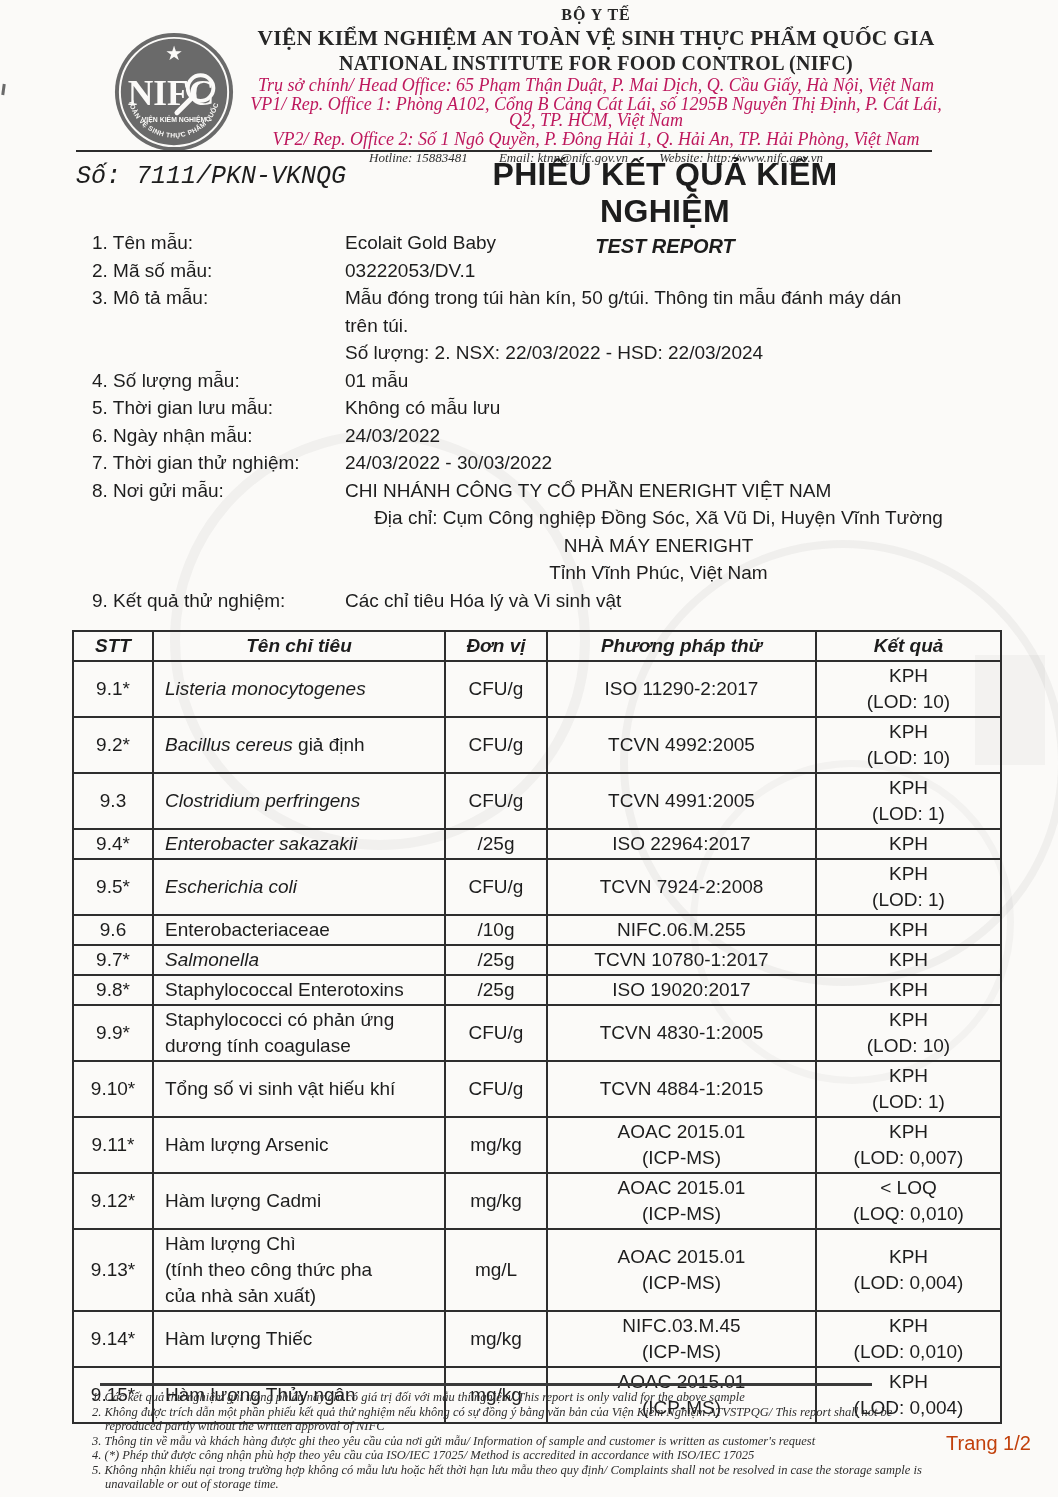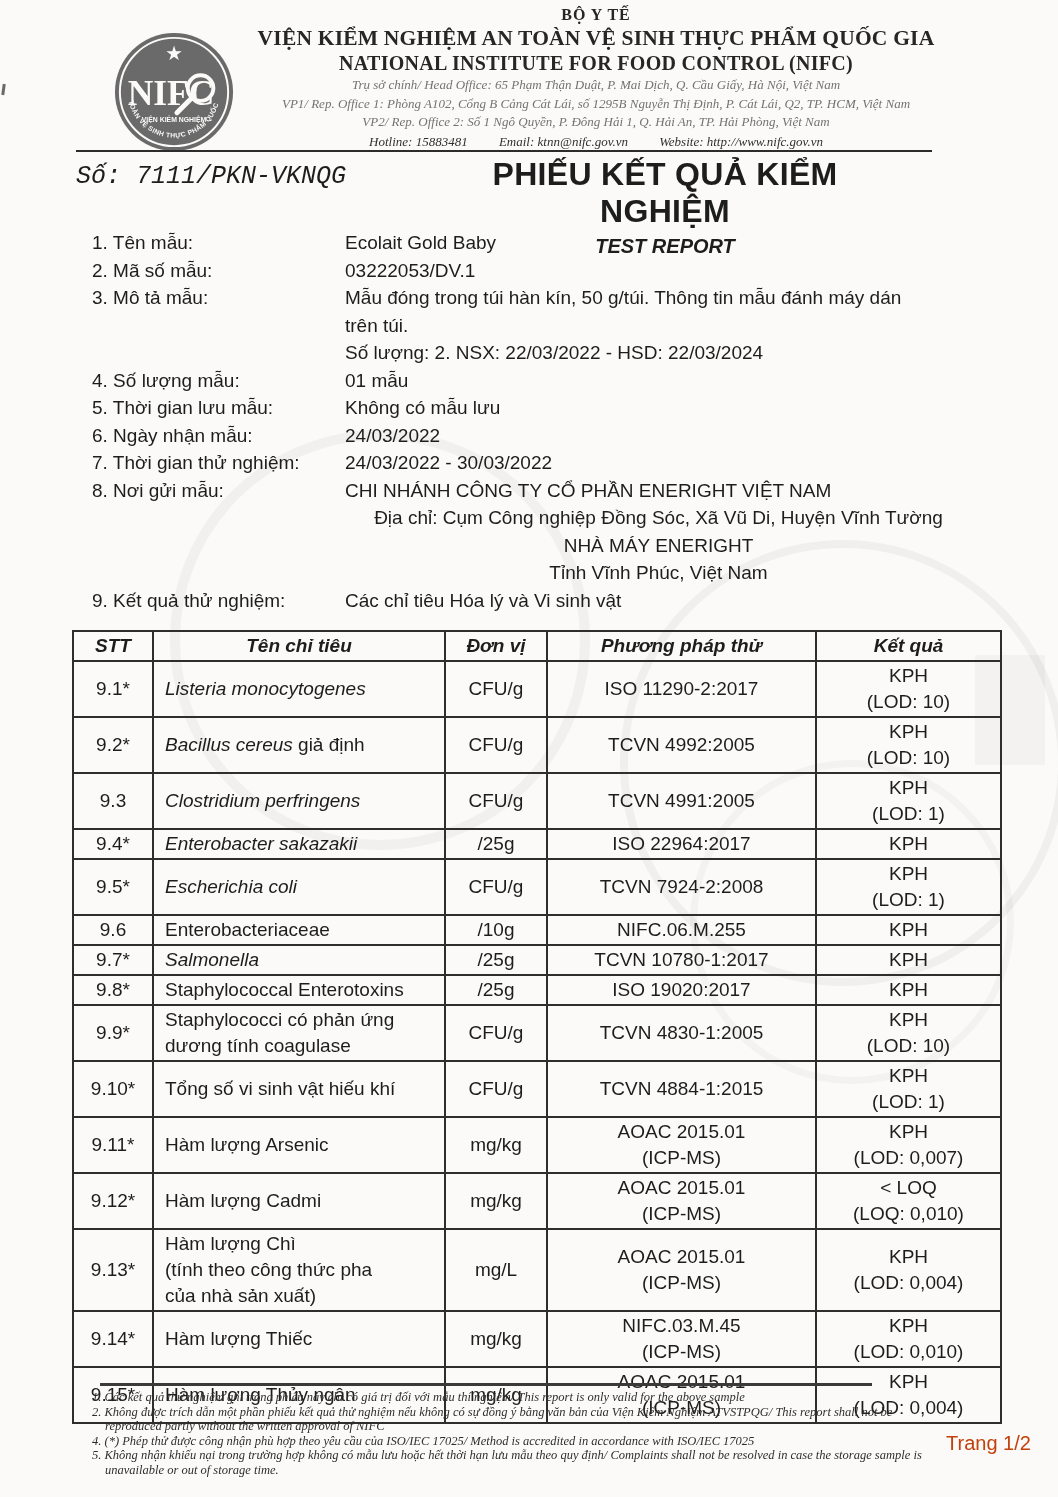--- a/index.html
+++ b/index.html
@@ -15,21 +15,21 @@
   .wm4{position:absolute;left:975px;top:655px;width:70px;height:110px;background:rgba(100,100,100,0.05);pointer-events:none;}
   .artifact{position:absolute;left:2px;top:84px;width:3px;height:11px;background:#6a6a6a;transform:rotate(8deg);}
 
   
   .logo{position:absolute;left:112px;top:30px;width:124px;height:124px;}
   .head-center{position:absolute;left:240px;top:6px;width:712px;text-align:center;
                font-family:"Liberation Serif","DejaVu Serif",serif;color:#262626;}
   .ministry{font-weight:bold;font-size:16px;letter-spacing:1px;}
   .inst-vi{font-weight:bold;font-size:21.5px;margin-top:2px;letter-spacing:.2px;}
   .inst-en{font-weight:bold;font-size:20px;margin-top:1px;letter-spacing:.3px;}
-  .addr{font-style:italic;font-size:13px;line-height:16.5px;margin-top:2px;color:#737373;}
+  .addr{font-style:italic;font-size:18px;line-height:16.5px;margin-top:2px;color:#be185d;}
   .contact{font-style:italic;font-size:13px;margin-top:3px;color:#303030;}
   .contact span{margin:0 14px;}
   .rule{position:absolute;left:76px;top:150px;width:856px;border-top:2.5px solid #2c2c2c;}
 
   
   .doc-number{position:absolute;left:76px;top:162px;font-size:25px;font-style:italic;font-family:Liberation Mono, monospace;}
   .title-block{position:absolute;left:455px;top:156px;width:420px;text-align:center;}
   .title{font-size:32px;font-weight:bold;letter-spacing:.3px;}
   .subtitle{font-size:20px;font-weight:bold;font-style:italic;margin-top:5px;}
 
@@ -304,18 +304,19 @@
           <td class="c-result">KPH
 (LOD: 0,004)</td>
         </tr>
       </tbody>
   </table>
 
   <div class="foot-rule"></div>
   <ol class="notes">
       <li class="note">1. Các kết quả thử nghiệm ghi trong phiếu này chỉ có giá trị đối với mẫu thí nghiệm/ This report is only valid for the above sample</li>
       <li class="note">2. Không được trích dẫn một phần phiếu kết quả thử nghiệm nếu không có sự đồng ý bằng văn bản của Viện Kiểm Nghiệm ATVSTPQG/ This report shall not be reproduced partly without the written approval of NIFC</li>
+      <li class="note">3. Thông tin về mẫu và khách hàng được ghi theo yêu cầu của nơi gửi mẫu/ Information of sample and customer is written as customer's request</li>
       <li class="note">4. (*) Phép thử được công nhận phù hợp theo yêu cầu của ISO/IEC 17025/ Method is accredited in accordance with ISO/IEC 17025</li>
       <li class="note">5. Không nhận khiếu nại trong trường hợp không có mẫu lưu hoặc hết thời hạn lưu mẫu theo quy định/ Complaints shall not be resolved in case the storage sample is unavailable or out of storage time.</li>
     </ol>
   <div class="page-num">Trang 1/2</div>
 
 </div>
 
 </body></html>

